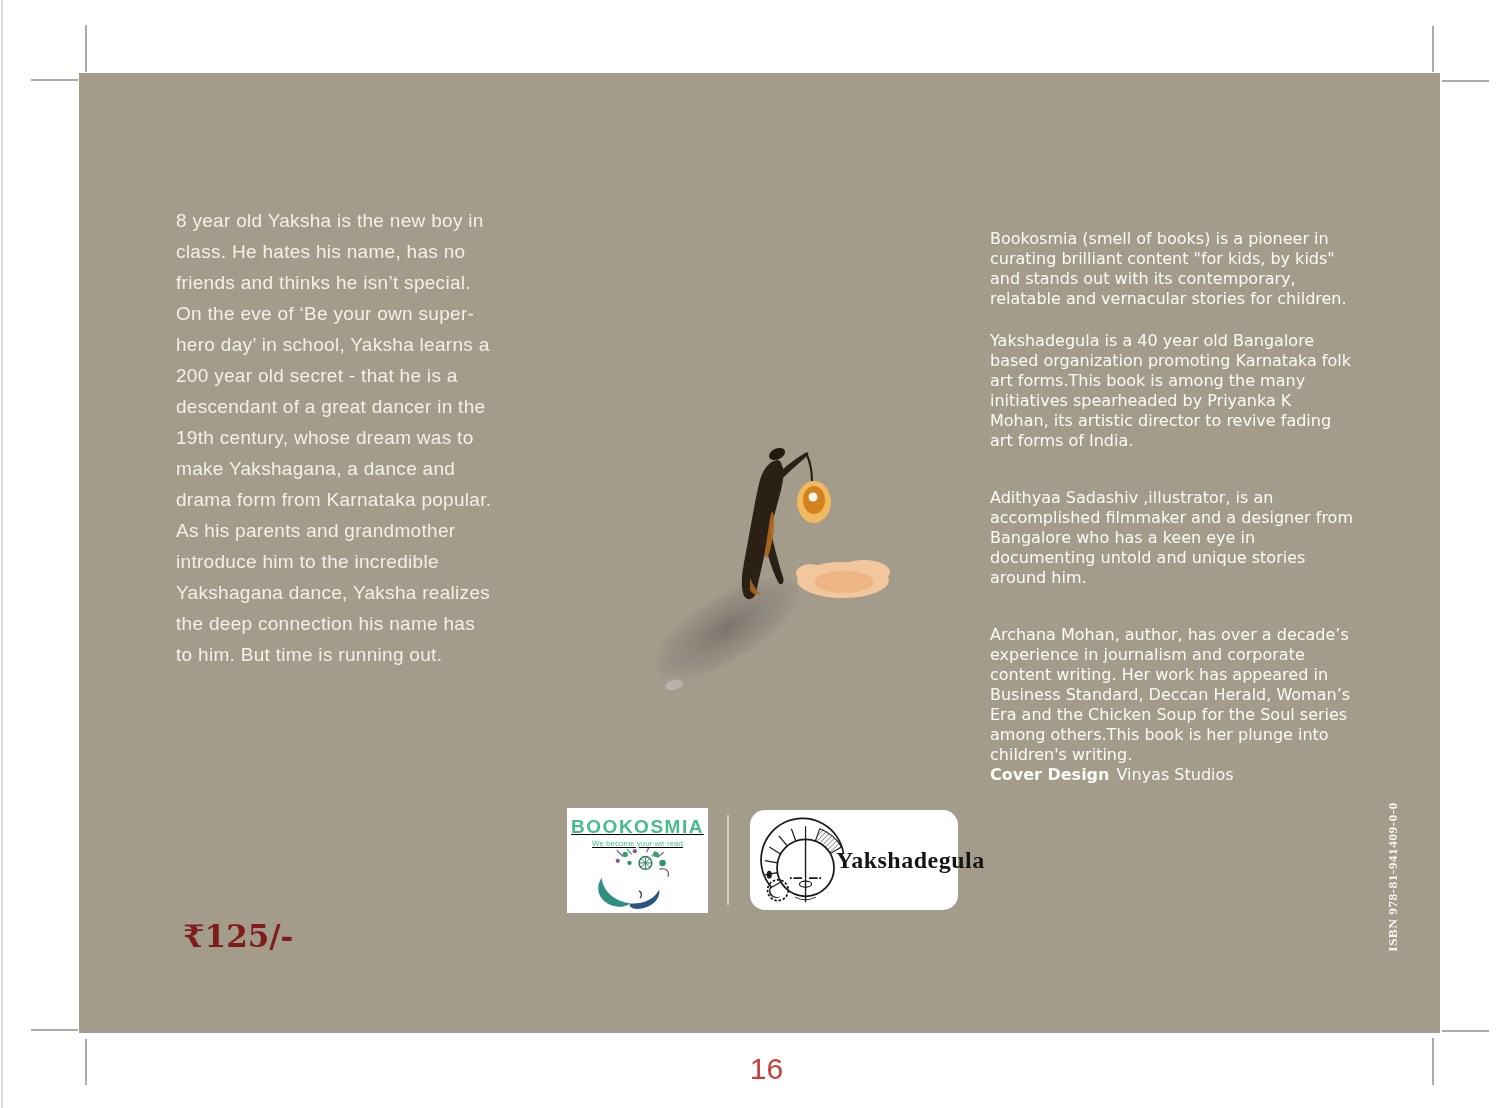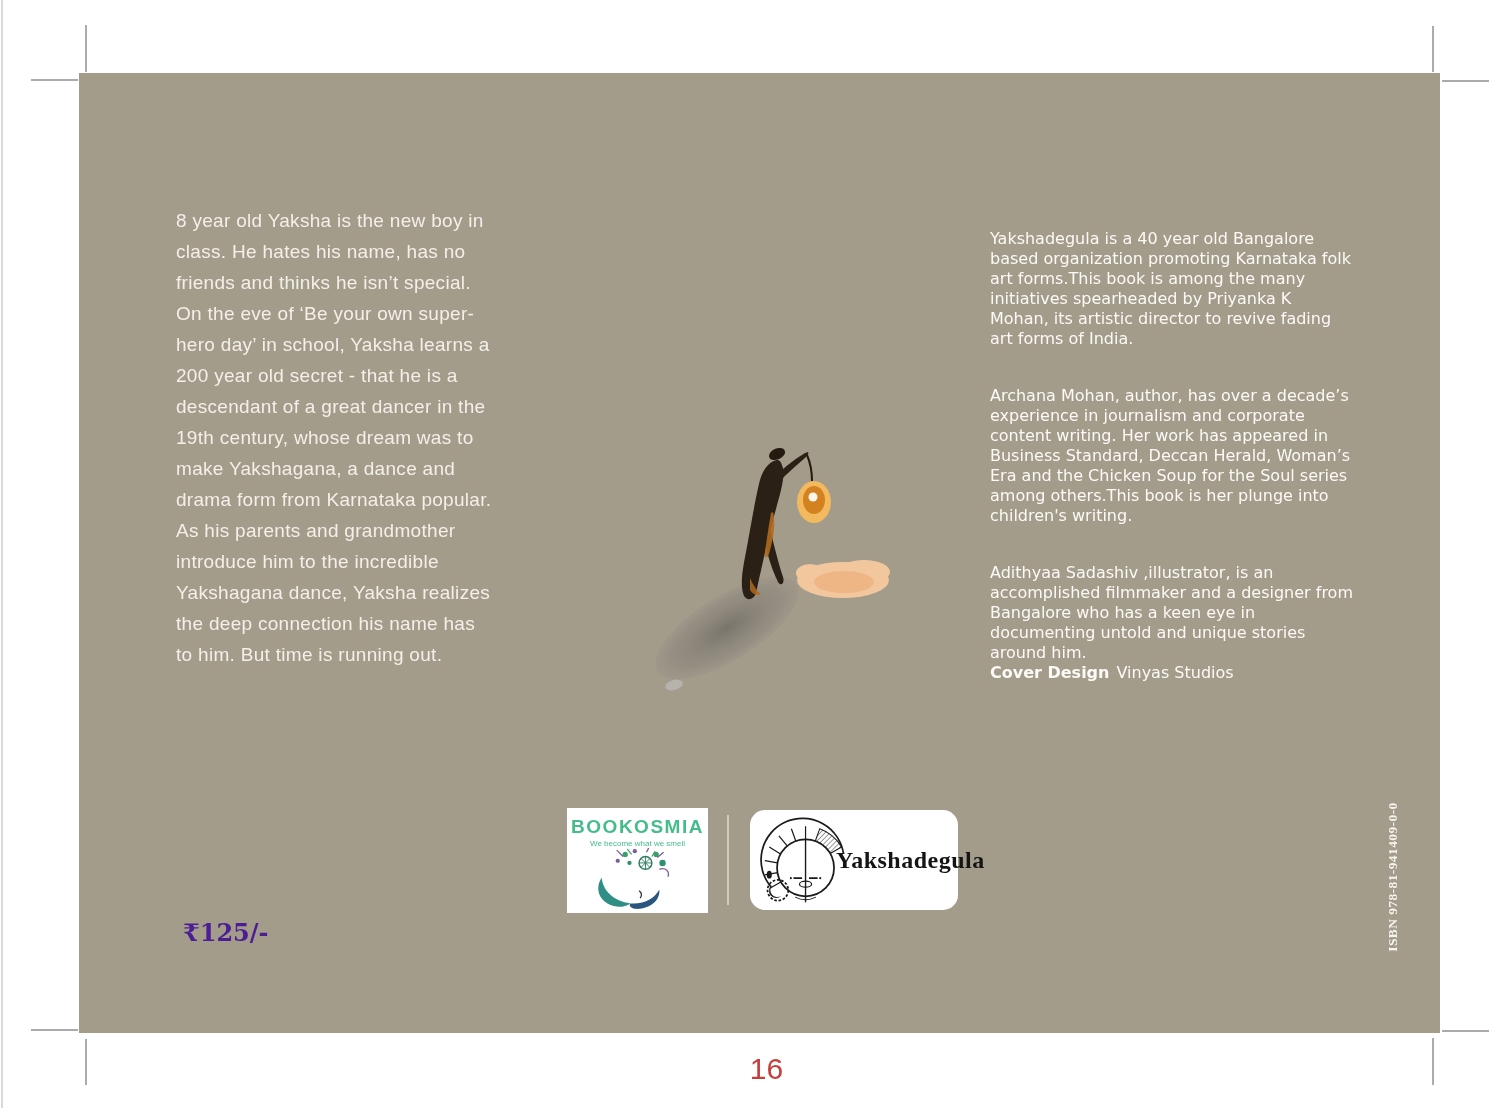--- a/index.html
+++ b/index.html
@@ -23,39 +23,39 @@
     position:absolute; left:911px; top:134px; width:395px;
     color:#fbfaf6; font-family:"DejaVu Sans", sans-serif;
     font-size:16px; line-height:20px;
   }
   .credits p { margin:0; white-space:pre-line; }
   .credits p.gap-sm { margin-top:22px; }
   .credits p.gap-lg { margin-top:37px; }
   .cover-design { margin-top:25px; margin-left:57px; }
   .cd-label { font-weight:bold; margin-right:7px; }
   .art { position:absolute; left:551px; top:327px; width:300px; height:300px; }
-  .logo-card { position:absolute; background:#ffffff; }
+  .logo-card { position:absolute; background:#ffffff;text-decoration:underline; }
   .card-bookosmia { left:488px; top:735px; width:141px; height:105px; text-align:center; }
   .card-divider { position:absolute; left:648px; top:742px; width:2px; height:90px; background:#cfcabe; }
   .card-yaksha { left:671px; top:737px; width:208px; height:100px;border-radius:15px; }
   .bookosmia-name {
     display:block; margin-top:8px; color:#45bd8b; font-weight:bold;
     font-size:19px; letter-spacing:1.5px;
   }
   .bookosmia-tagline { display:block; color:#45bd8b; font-size:8px; margin-top:1px; }
   .bookosmia-art { display:block; margin:0 auto; }
   .yaksha-art { position:absolute; left:2px; top:0px; }
   .yaksha-name {
     position:absolute; left:86px; top:50%; transform:translateY(-50%);
     font-family:"Liberation Serif", serif; font-weight:bold; font-size:24px; color:#151515;
     letter-spacing:.5px;
   }
   .price {
-    position:absolute; left:104px; top:845px; color:#4c1d95;
-    font-family:"DejaVu Serif", serif; font-weight:bold; font-size:24px;
+    position:absolute; left:104px; top:845px; color:#7f1d1d;
+    font-family:"DejaVu Serif", serif; font-weight:bold; font-size:31px;
   }
   .isbn {
     position:absolute; left:1314px; top:804px; white-space:nowrap;
     transform:translate(-50%,-50%) rotate(-90deg);
     color:#f5f3ee; font-family:"Liberation Serif", serif; font-weight:bold; font-size:13.5px;
     letter-spacing:.4px;
   }
   .page-number {
     position:absolute; left:0; top:1052px; width:1533px; text-align:center;
     color:#c5403b; font-size:30px;
@@ -123,44 +123,48 @@
       </g>
       <g>
         <path d="M177,55 C180,62 182,72 182,81" stroke="#241a10" stroke-width="2" fill="none"></path>
         <ellipse cx="184" cy="102" rx="17" ry="21" fill="#f2b95e"></ellipse>
         <ellipse cx="184" cy="100" rx="11" ry="14" fill="#d4821f"></ellipse>
         <circle cx="183" cy="97" r="4.5" fill="#fdf6ea"></circle>
       </g>
     </svg>
 
     <div class="credits">
+      <p class="gap-sm">Bookosmia (smell of books) is a pioneer in
+curating brilliant content "for kids, by kids"
+and stands out with its contemporary,
+relatable and vernacular stories for children.</p>
       <p class="gap-sm">Yakshadegula is a 40 year old Bangalore
 based organization promoting Karnataka folk
 art forms.This book is among the many
 initiatives spearheaded by Priyanka K
 Mohan, its artistic director to revive fading
 art forms of India.</p>
+      <p class="gap-lg">Adithyaa Sadashiv ,illustrator, is an
+accomplished filmmaker and a designer from
+Bangalore who has a keen eye in
+documenting untold and unique stories
+around him.</p>
       <p class="gap-lg">Archana Mohan, author, has over a decade’s
 experience in journalism and corporate
 content writing. Her work has appeared in
 Business Standard, Deccan Herald, Woman’s
 Era and the Chicken Soup for the Soul series
 among others.This book is her plunge into
 children's writing.</p>
-      <p class="gap-lg">Adithyaa Sadashiv ,illustrator, is an
-accomplished filmmaker and a designer from
-Bangalore who has a keen eye in
-documenting untold and unique stories
-around him.</p>
       <p class="cover-design"><span class="cd-label">Cover Design</span><span>Vinyas Studios</span></p>
     </div>
 
     <div class="logo-card card-bookosmia">
       <span class="bookosmia-name">BOOKOSMIA</span>
-      <span class="bookosmia-tagline">We become what we smell</span>
+      <span class="bookosmia-tagline">We become your we read</span>
       <svg class="bookosmia-art" width="110" height="64" viewBox="0 0 100 60">
         <circle cx="57" cy="14" r="6" fill="none" stroke="#2f7f5f" stroke-width="1.4"></circle>
         <path d="M53,10 L61,18 M61,10 L53,18 M57,8 L57,20 M51,14 L63,14" stroke="#2f7f5f" stroke-width="0.9"></path>
         <circle cx="38" cy="6" r="2.5" fill="#3aa06a"></circle>
         <circle cx="47" cy="3" r="2" fill="#7a5aa0"></circle>
         <circle cx="67" cy="6" r="2.5" fill="#3aa06a"></circle>
         <circle cx="73" cy="14" r="3" fill="#2f8f6f"></circle>
         <circle cx="31" cy="12" r="2" fill="#7a5aa0"></circle>
         <circle cx="42" cy="14" r="2" fill="#2f8f6f"></circle>
         <path d="M36,8 L30,2 M58,4 L60,0 M68,9 L74,4 M70,20 C76,18 80,22 78,27" stroke="#7a5aa0" stroke-width="1.2" fill="none"></path>

